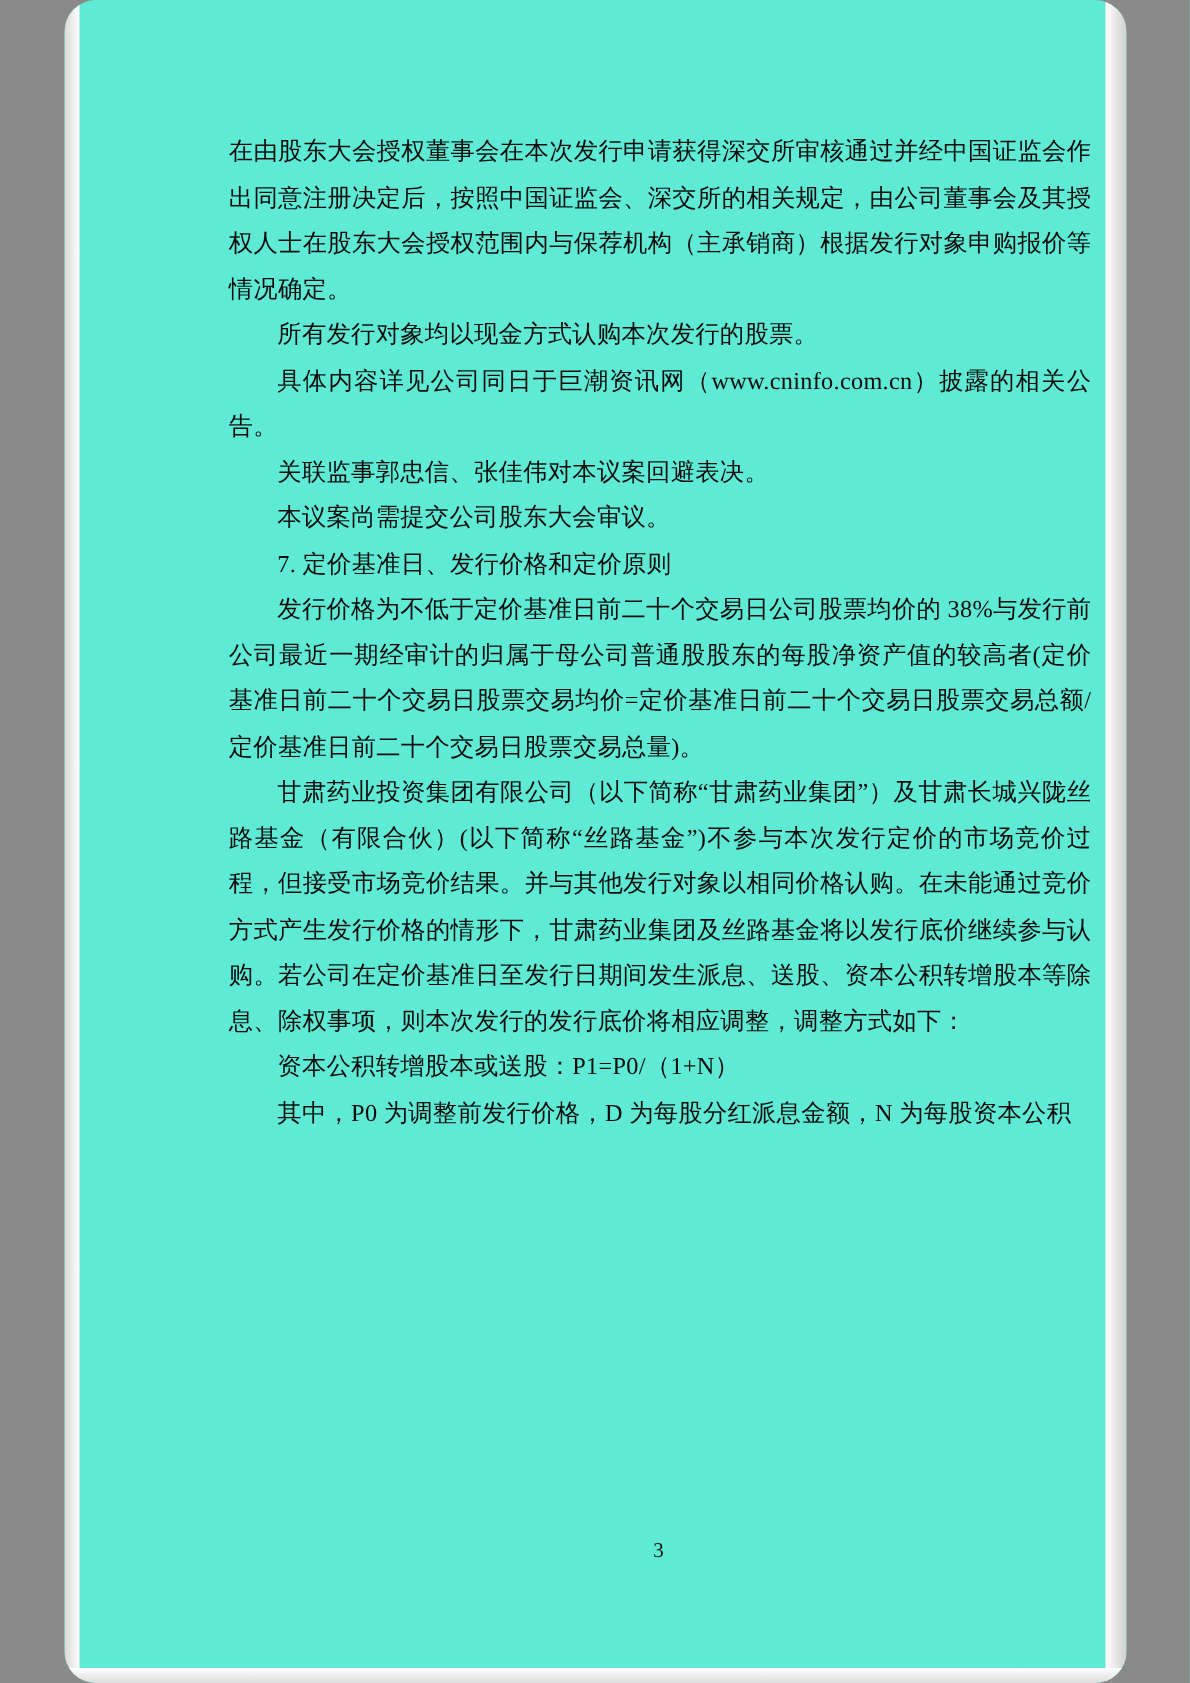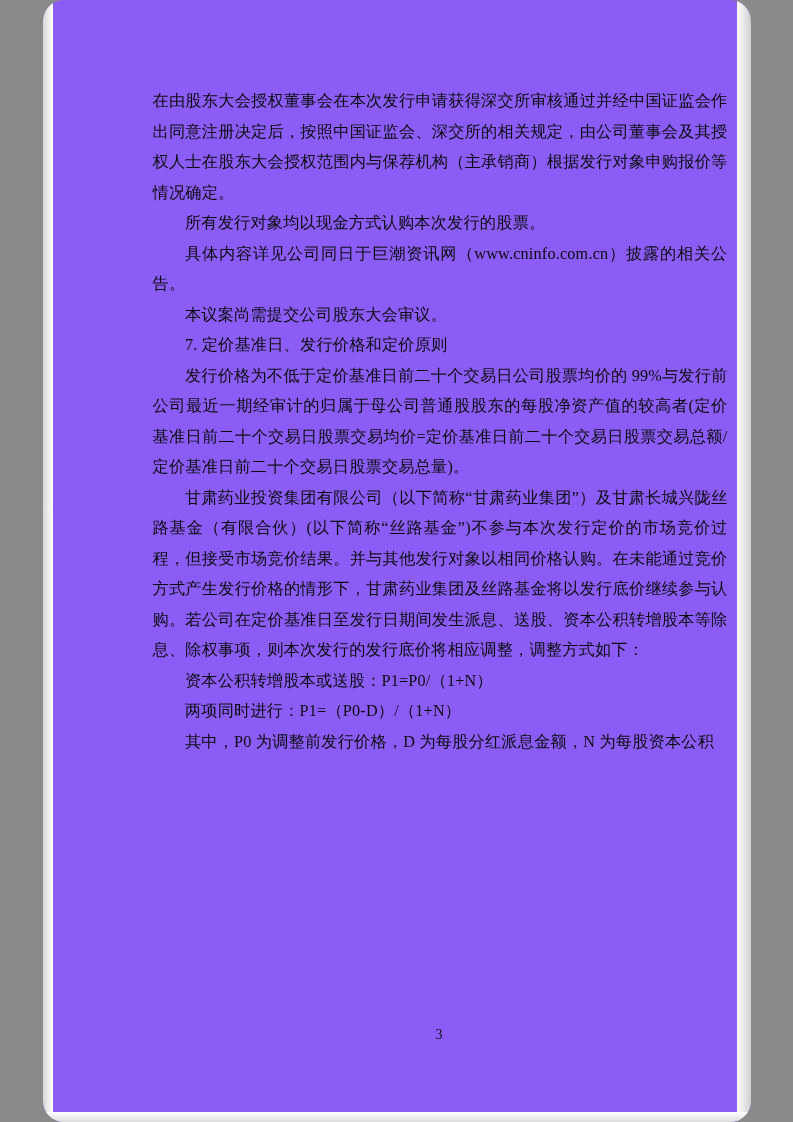--- a/index.html
+++ b/index.html
@@ -8,21 +8,21 @@
     background: #8a8a8a;
   }
   body {
     font-family: "Liberation Serif", "DejaVu Serif", serif;
   }
   .page {
     position: relative;
     width: 708px;
     height: 1122px;
     margin: 0 auto;
-    background: #8b5cf6;
+    background: #5eead4;
     box-sizing: border-box;
     overflow: hidden;
     border-radius: 21px;
   }
   
   .page-edge-left {
     position: absolute;
     top: 0; left: 0;
     width: 10px; height: 100%;
     background: linear-gradient(to right, #d8d8d8, #ffffff);
@@ -76,23 +76,23 @@
 
 <div class="page">
   <div class="page-edge-left"></div>
   <div class="page-edge-right"></div>
   <div class="page-edge-bottom"></div>
 
   <div class="content">
     <p class="noindent">在由股东大会授权董事会在本次发行申请获得深交所审核通过并经中国证监会作出同意注册决定后，按照中国证监会、深交所的相关规定，由公司董事会及其授权人士在股东大会授权范围内与保荐机构（主承销商）根据发行对象申购报价等情况确定。</p>
     <p class="indent">所有发行对象均以现金方式认购本次发行的股票。</p>
     <p class="indent">具体内容详见公司同日于巨潮资讯网（www.cninfo.com.cn）披露的相关公告。</p>
+    <p class="indent">关联监事郭忠信、张佳伟对本议案回避表决。</p>
     <p class="indent">本议案尚需提交公司股东大会审议。</p>
     <p class="indent">7. 定价基准日、发行价格和定价原则</p>
-    <p class="indent">发行价格为不低于定价基准日前二十个交易日公司股票均价的 99%与发行前公司最近一期经审计的归属于母公司普通股股东的每股净资产值的较高者(定价基准日前二十个交易日股票交易均价=定价基准日前二十个交易日股票交易总额/定价基准日前二十个交易日股票交易总量)。</p>
+    <p class="indent">发行价格为不低于定价基准日前二十个交易日公司股票均价的 38%与发行前公司最近一期经审计的归属于母公司普通股股东的每股净资产值的较高者(定价基准日前二十个交易日股票交易均价=定价基准日前二十个交易日股票交易总额/定价基准日前二十个交易日股票交易总量)。</p>
     <p class="indent">甘肃药业投资集团有限公司（以下简称“甘肃药业集团”）及甘肃长城兴陇丝路基金（有限合伙）(以下简称“丝路基金”)不参与本次发行定价的市场竞价过程，但接受市场竞价结果。并与其他发行对象以相同价格认购。在未能通过竞价方式产生发行价格的情形下，甘肃药业集团及丝路基金将以发行底价继续参与认购。若公司在定价基准日至发行日期间发生派息、送股、资本公积转增股本等除息、除权事项，则本次发行的发行底价将相应调整，调整方式如下：</p>
     <p class="indent mono-line">资本公积转增股本或送股：P1=P0/（1+N）</p>
-    <p class="indent mono-line">两项同时进行：P1=（P0-D）/（1+N）</p>
     <p class="indent mono-line">其中，P0 为调整前发行价格，D 为每股分红派息金额，N 为每股资本公积</p>
   </div>
 
   <div class="page-number">3</div>
 </div>
 
 </body></html>

